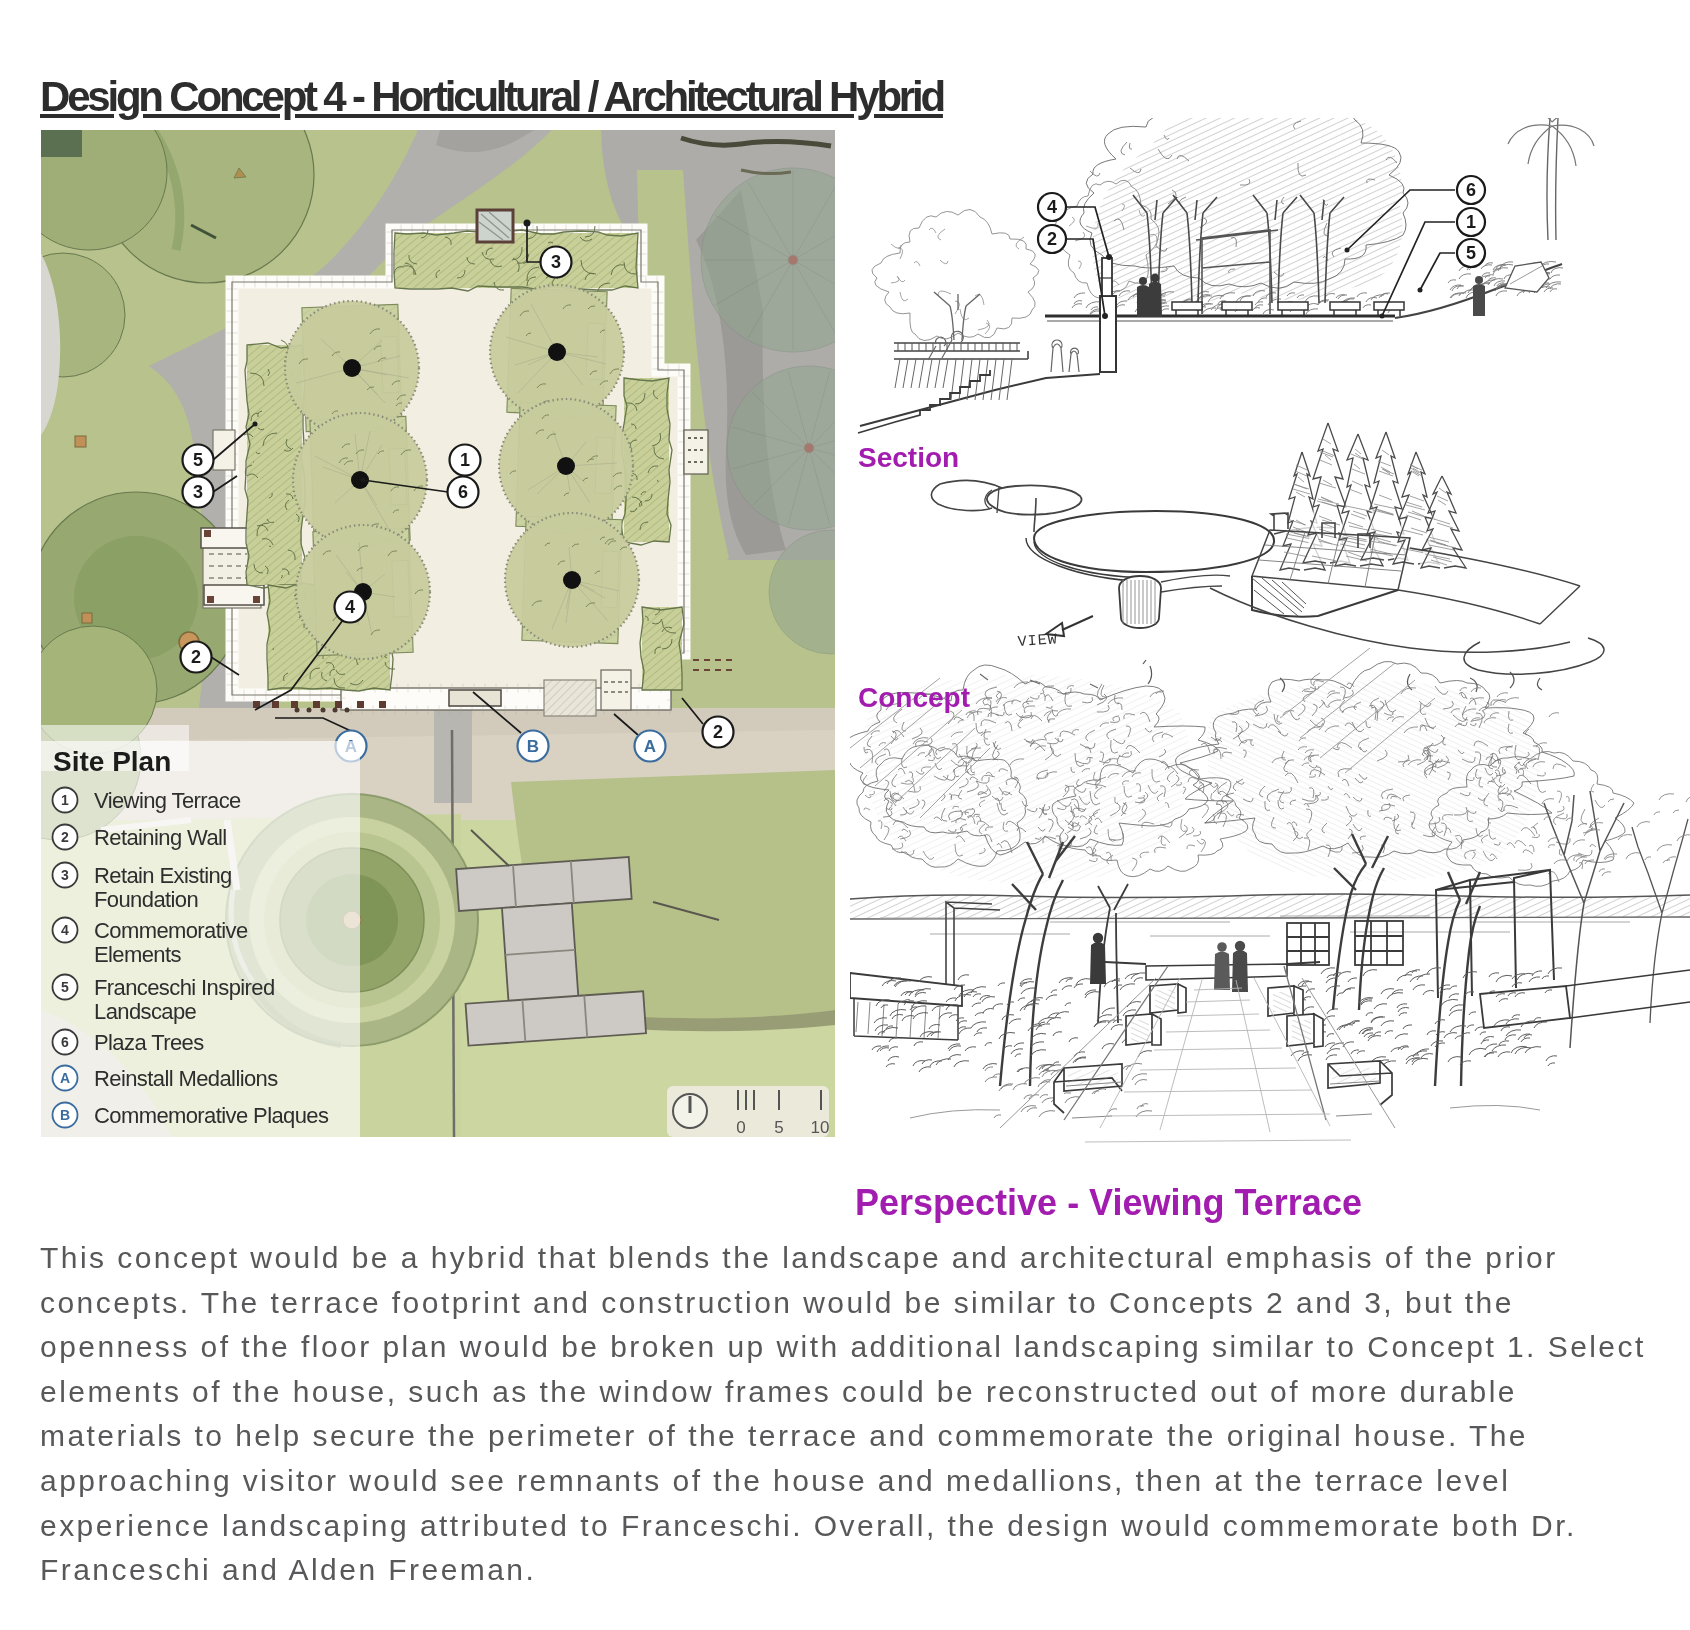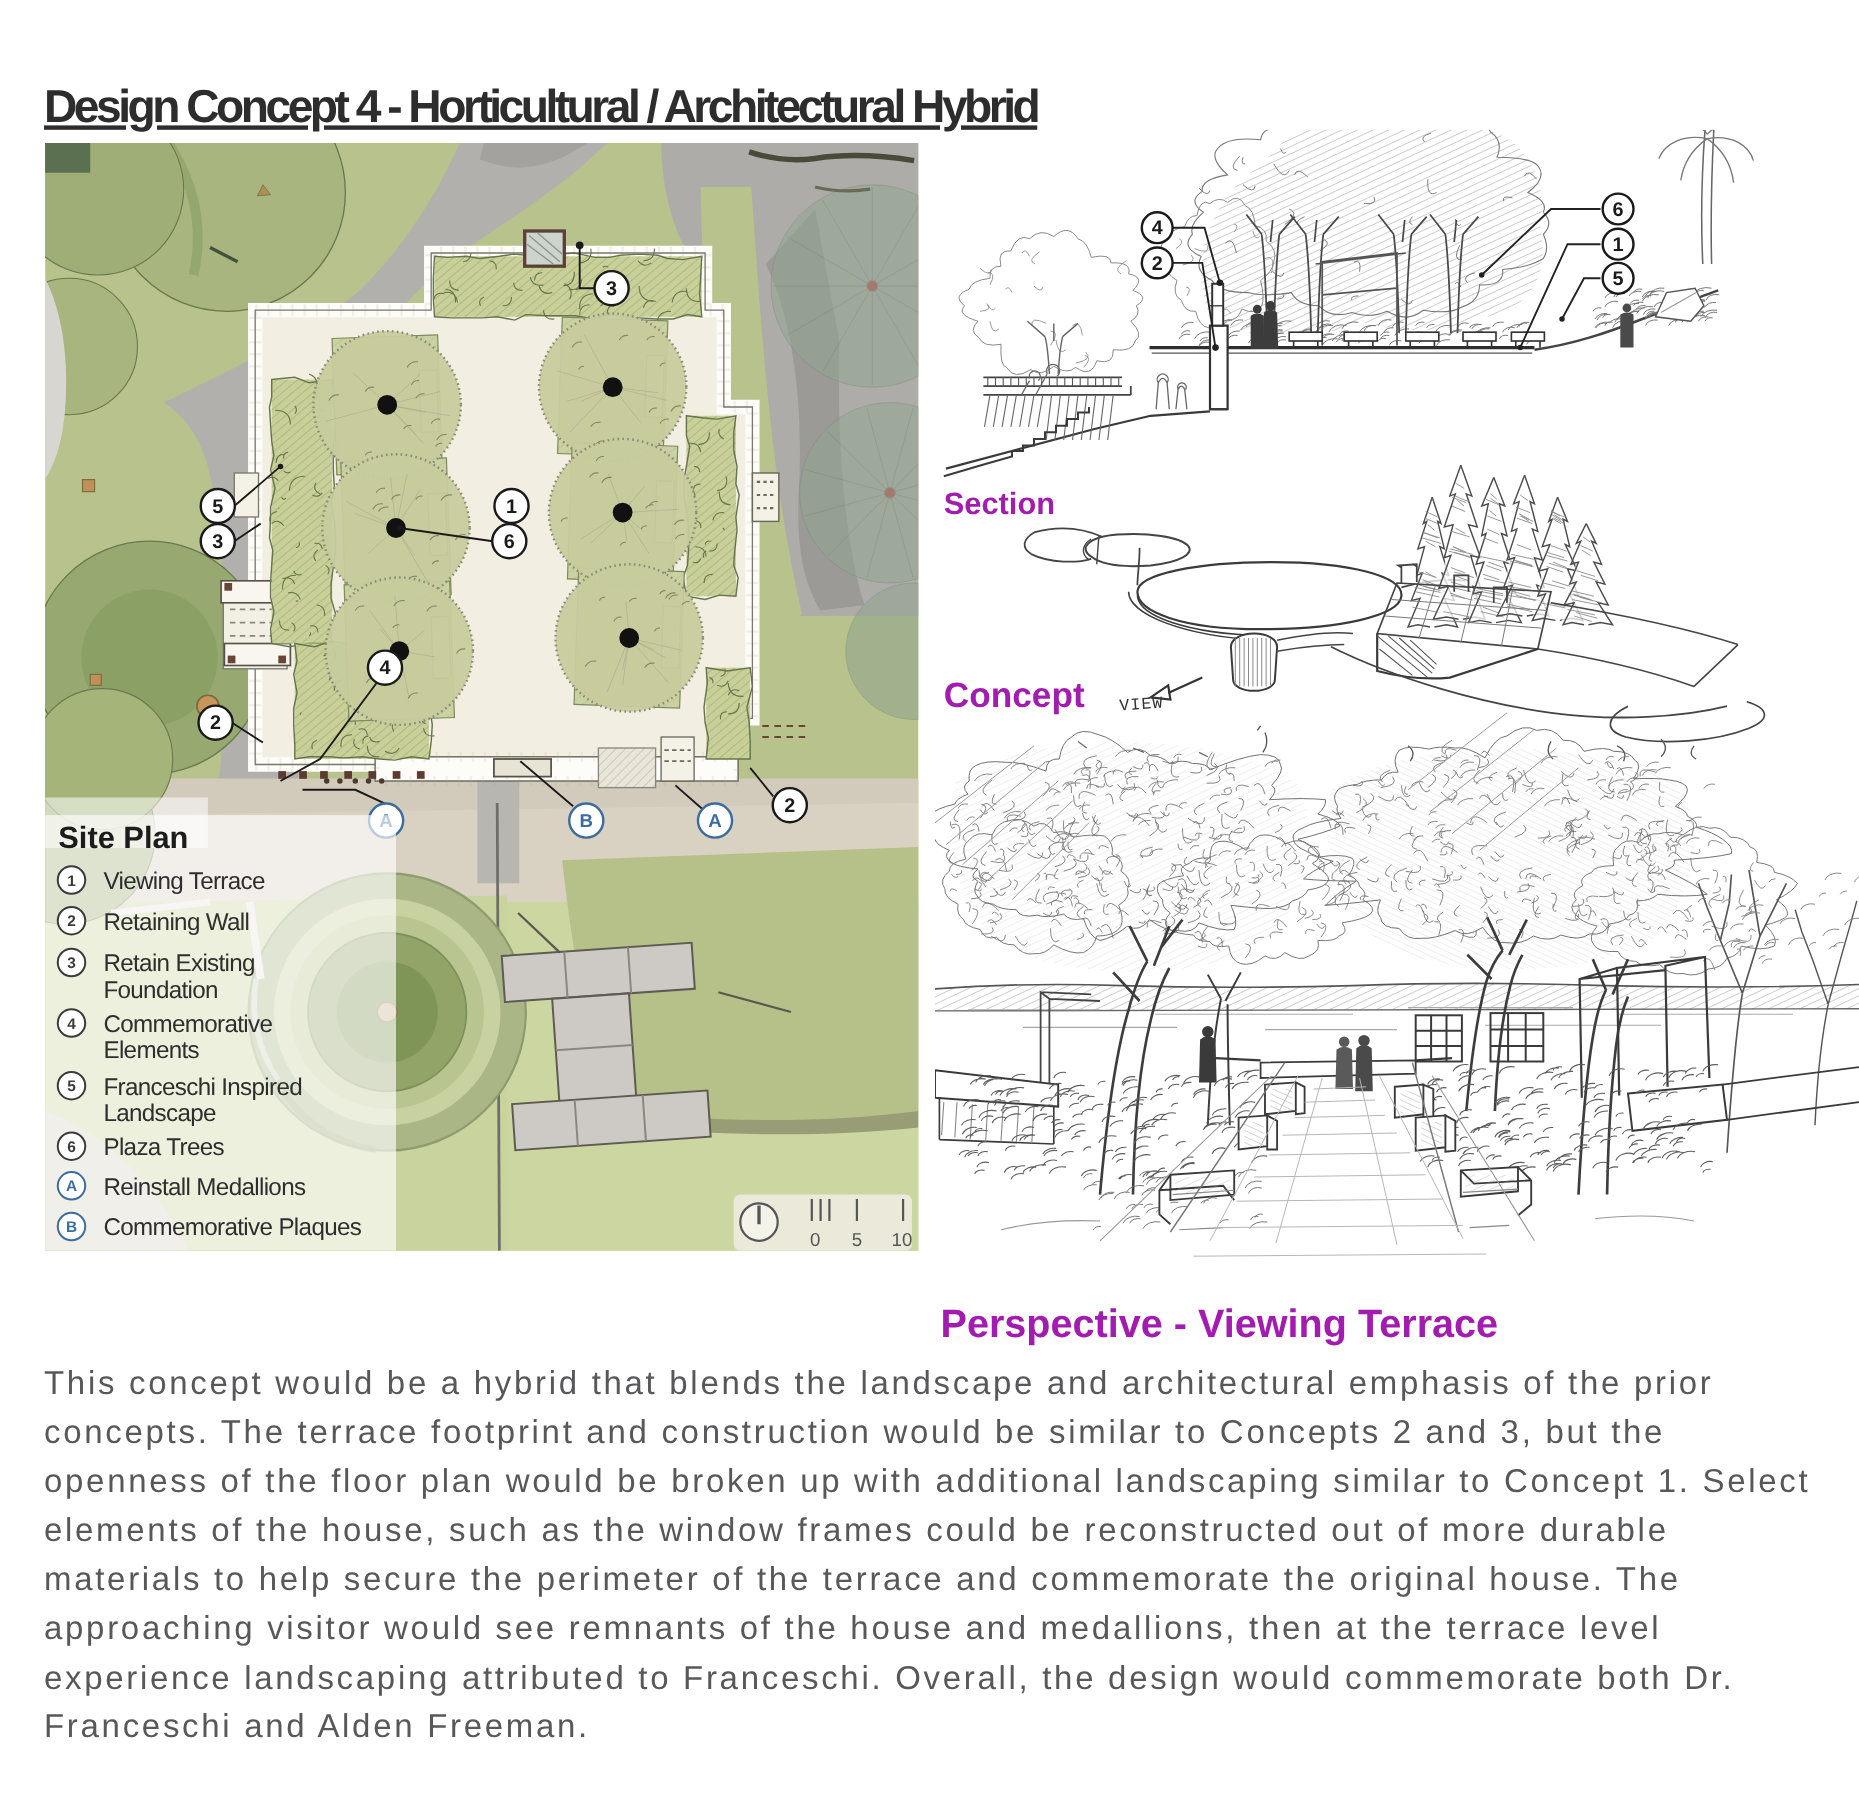--- a/index.html
+++ b/index.html
@@ -694,17 +694,17 @@
 <line x1="274" y1="974" x2="462" y2="972"></line>
 <line x1="256" y1="998" x2="480" y2="996"></line>
 <line x1="235" y1="1024" x2="501" y2="1022"></line>
 <path d="M 330 860 L 250 1010 M 352 862 L 310 1012 M 386 862 L 420 1014 M 404 860 L 480 1008"></path>
 </g>
 <path d="M 60 1000 q 40 -10 90 -8 M 600 990 q 50 -6 90 2" stroke="#999" stroke-width="1" fill="none"></path>
 </svg>
 
 <div class="lbl" style="left:858px;top:442px;font-size:28px;">Section</div>
 
-<div class="lbl" style="left:858px;top:614px;font-size:32px;">Concept</div>
+<div class="lbl" style="left:858px;top:682px;font-size:28px;">Concept</div>
 
 <div class="lbl" style="left:855px;top:1182px;font-size:36px;">Perspective - Viewing Terrace</div>
 
 <div class="abs" style="left:40px;top:1236px;font-size:30px;letter-spacing:2.45px;line-height:44.6px;color:#58585a;white-space:nowrap;">This concept would be a hybrid that blends the landscape and architectural emphasis of the prior<br>concepts. The terrace footprint and construction would be similar to Concepts 2 and 3, but the<br>openness of the floor plan would be broken up with additional landscaping similar to Concept 1. Select<br>elements of the house, such as the window frames could be reconstructed out of more durable<br>materials to help secure the perimeter of the terrace and commemorate the original house. The<br>approaching visitor would see remnants of the house and medallions, then at the terrace level<br>experience landscaping attributed to Franceschi. Overall, the design would commemorate both Dr.<br>Franceschi and Alden Freeman.</div>
 
 </body></html>

